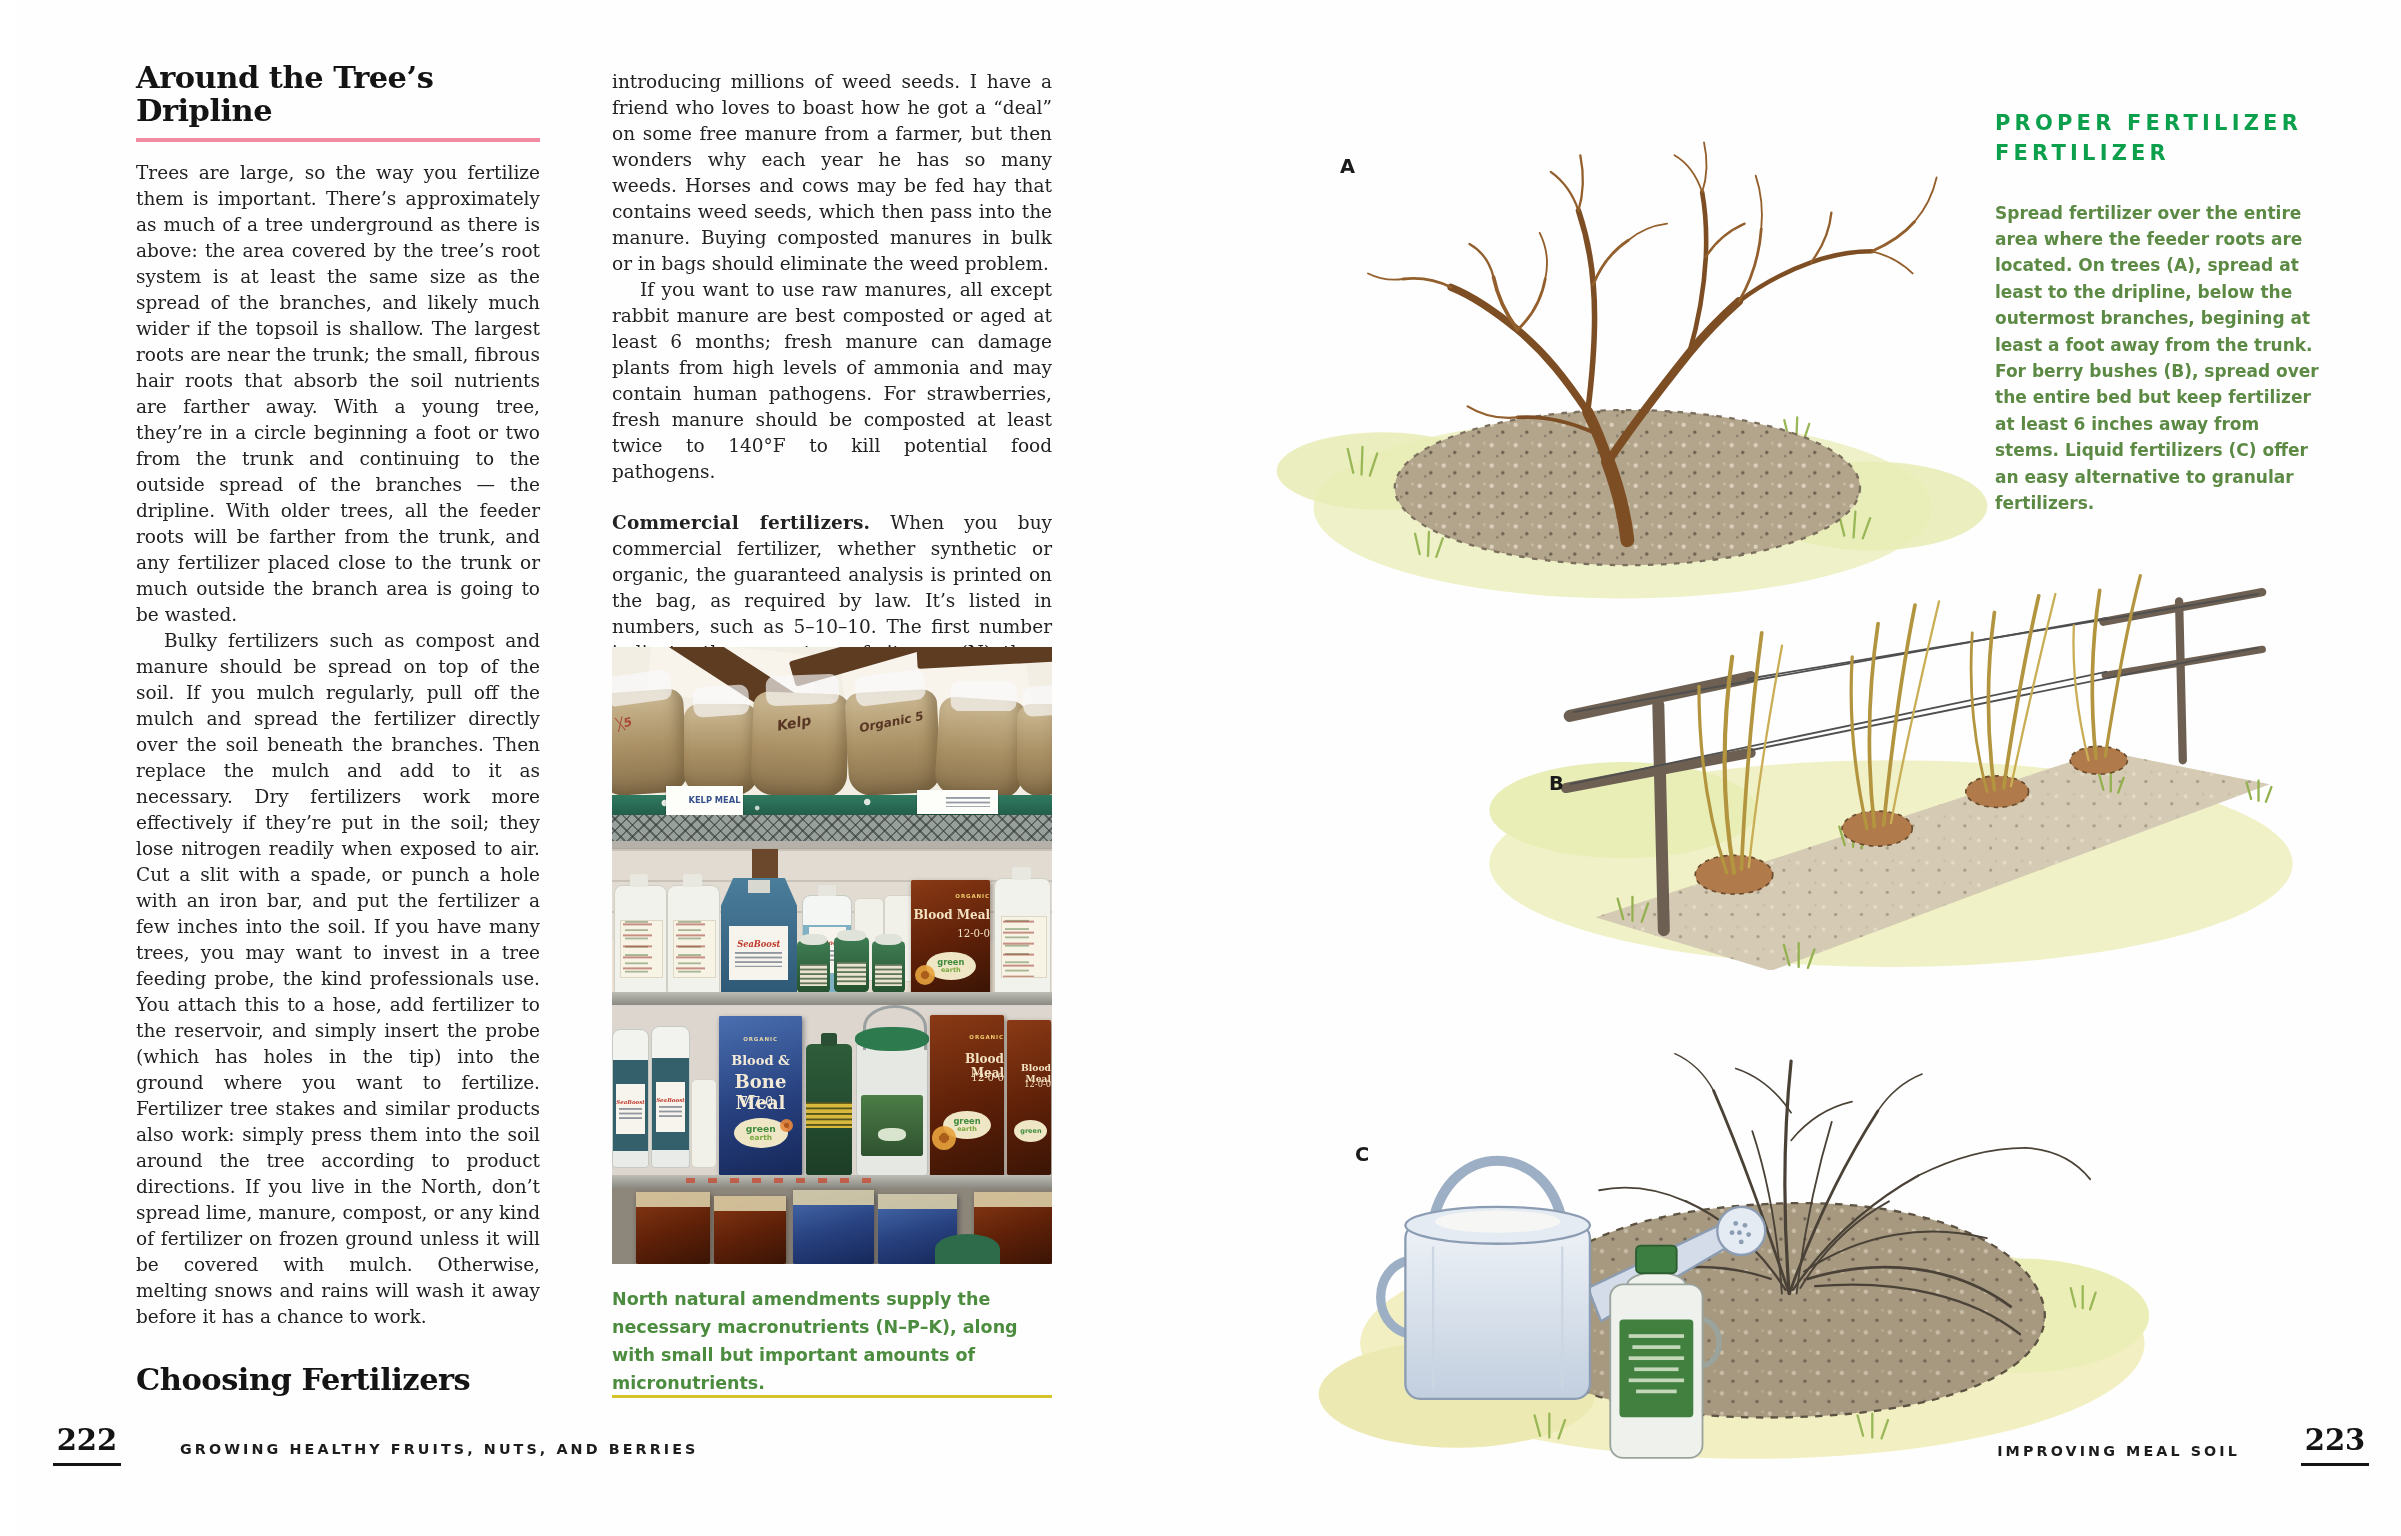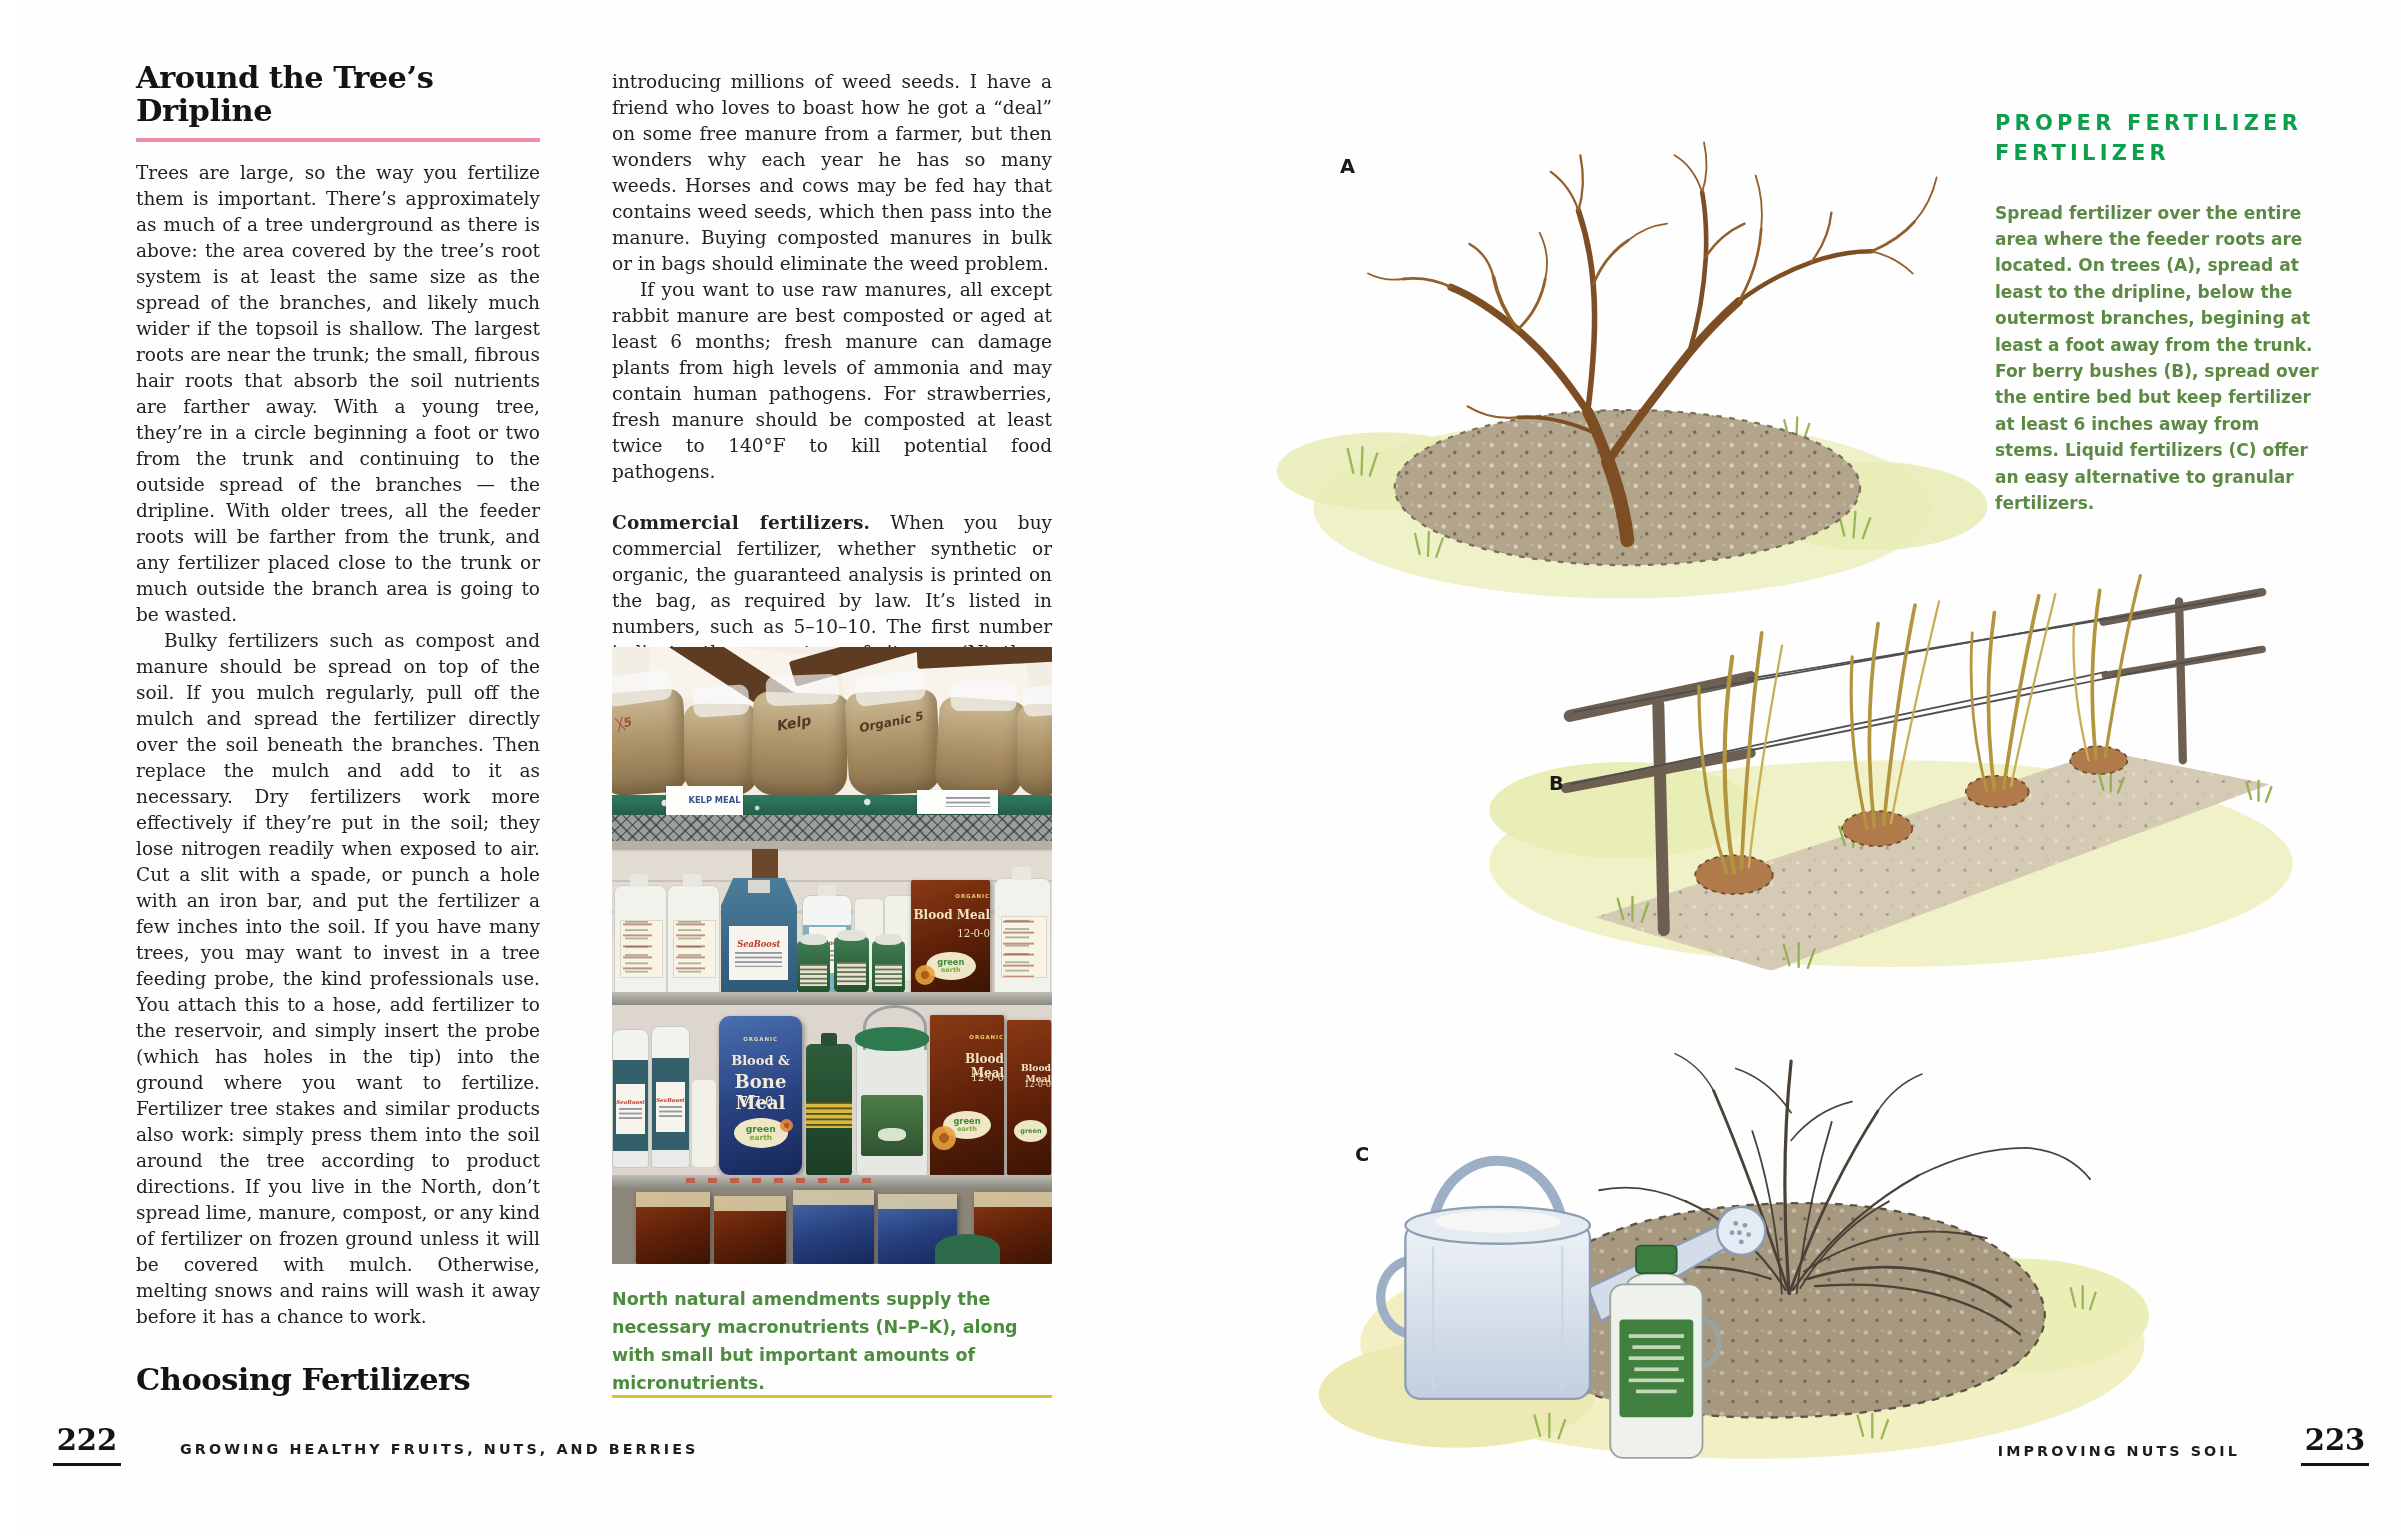--- a/index.html
+++ b/index.html
@@ -55,21 +55,21 @@
   .lab-lines{width:80%;height:14.8px;background:linear-gradient(rgba(80,90,110,.6) 1.4px,transparent 1.4px);background-size:100% 4.6px;}
   .ph-btl-blue{background:linear-gradient(180deg,#f4f6f4 0 30%,#7fb0c4 30% 100%);border:0.9px solid #c4cac4;border-radius:8.3px 8.3px 3.7px 3.7px;}
   .ph-smallwhite{background:#f1f1ea;border:0.9px solid #d3d3c9;border-radius:5.5px;}
   .ph-greencan{background:linear-gradient(#3f7d53,#24512f);border-radius:4.6px;}
   .ph-greencan .lid{top:-7.4px;left:8%;width:84%;height:11px;background:#dfe3da;border-radius:40%;}
   .ph-greencan .lab{left:8%;top:45%;width:84%;height:42%;background:#e9e4cf;
           background-image:linear-gradient(rgba(40,70,40,.7) 1.8px,transparent 1.8px);background-size:100% 4.6px;}
   .ph-box-red{background:linear-gradient(160deg,#8a3a15 0%,#5e2008 55%,#3a1405 100%);border-radius:1.8px;
           box-shadow:1.8px 2.8px 5.5px rgba(40,25,15,.4);color:#f3e3c2;text-align:right;
           font-family:"DejaVu Serif",serif;}
-  .ph-box-blue{background:linear-gradient(165deg,#4a6fb0 0%,#27407e 55%,#16285a 100%);border-radius:11px;
+  .ph-box-blue{background:linear-gradient(165deg,#4a6fb0 0%,#27407e 55%,#16285a 100%);border-radius:1px;
           box-shadow:1.8px 2.8px 5.5px rgba(20,25,40,.4);color:#f2ead6;text-align:center;font-family:"DejaVu Serif",serif;}
   .ph-organic{font-family:"DejaVu Sans",sans-serif;font-weight:700;color:#f0c96a;letter-spacing:0.9px;}
   .ge-oval{background:#efe6c6;border-radius:50%;display:flex;flex-direction:column;align-items:center;justify-content:center;line-height:1;}
   .ge-green{font-family:"DejaVu Sans",sans-serif;font-weight:700;color:#3f8a3c;}
   .ge-earth{font-family:"DejaVu Sans",sans-serif;font-weight:700;color:#79a83e;margin-top:0.9px;}
   .ph-flower{border-radius:50%;background:radial-gradient(circle,#b5651d 0 28%,#e8a33c 29% 100%);opacity:.9;}
   .ph-shelfedge{left:0;width:440px;height:13px;background:linear-gradient(#bdbdb6,#8a8a83);}
   .ph-neem{background:linear-gradient(#2e5d3a,#1c3d26);border-radius:5.5px 5.5px 2.8px 2.8px;}
   .ph-neem .band{left:0;top:44%;width:100%;height:26px;background:#d8b93c;
           background-image:linear-gradient(rgba(40,50,20,.75) 1.8px,transparent 1.8px);background-size:100% 5.5px;}
@@ -485,17 +485,17 @@
   <div class="illo-label" style="left:1339px;top:1143px">C</div>
 
   <div class="sidebar">
     <div class="sidebar-heading">
       <div>PROPER FERTILIZER</div>
       <div>FERTILIZER</div>
     </div>
     <div class="sidebar-body">Spread fertilizer over the entire area where the feeder roots are located. On trees (A), spread at least to the dripline, below the outermost branches, begining at least a foot away from the trunk. For berry bushes (B), spread over the entire bed but keep fertilizer at least 6 inches away from stems. Liquid fertilizers (C) offer an easy alternative to granular fertilizers.</div>
   </div>
 
-  <div class="foot-caps" style="right:177px;top:1443px">IMPROVING NUTS SOIL</div>
+  <div class="foot-caps" style="right:177px;top:1443px">IMPROVING MEAL SOIL</div>
   <div class="pagenum" style="right:48px;top:1423px">223</div>
 
 </div>
 
 
 </body></html>

